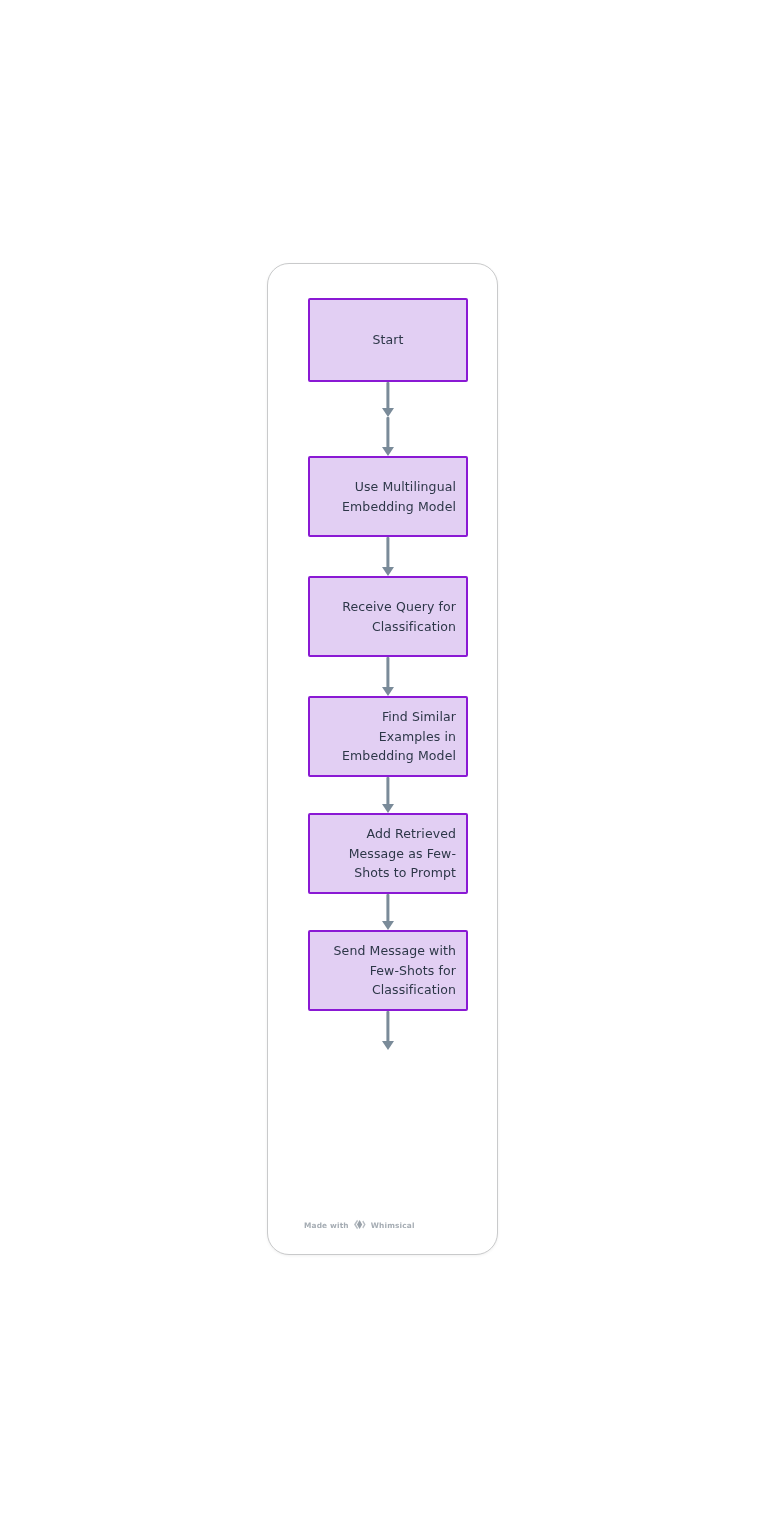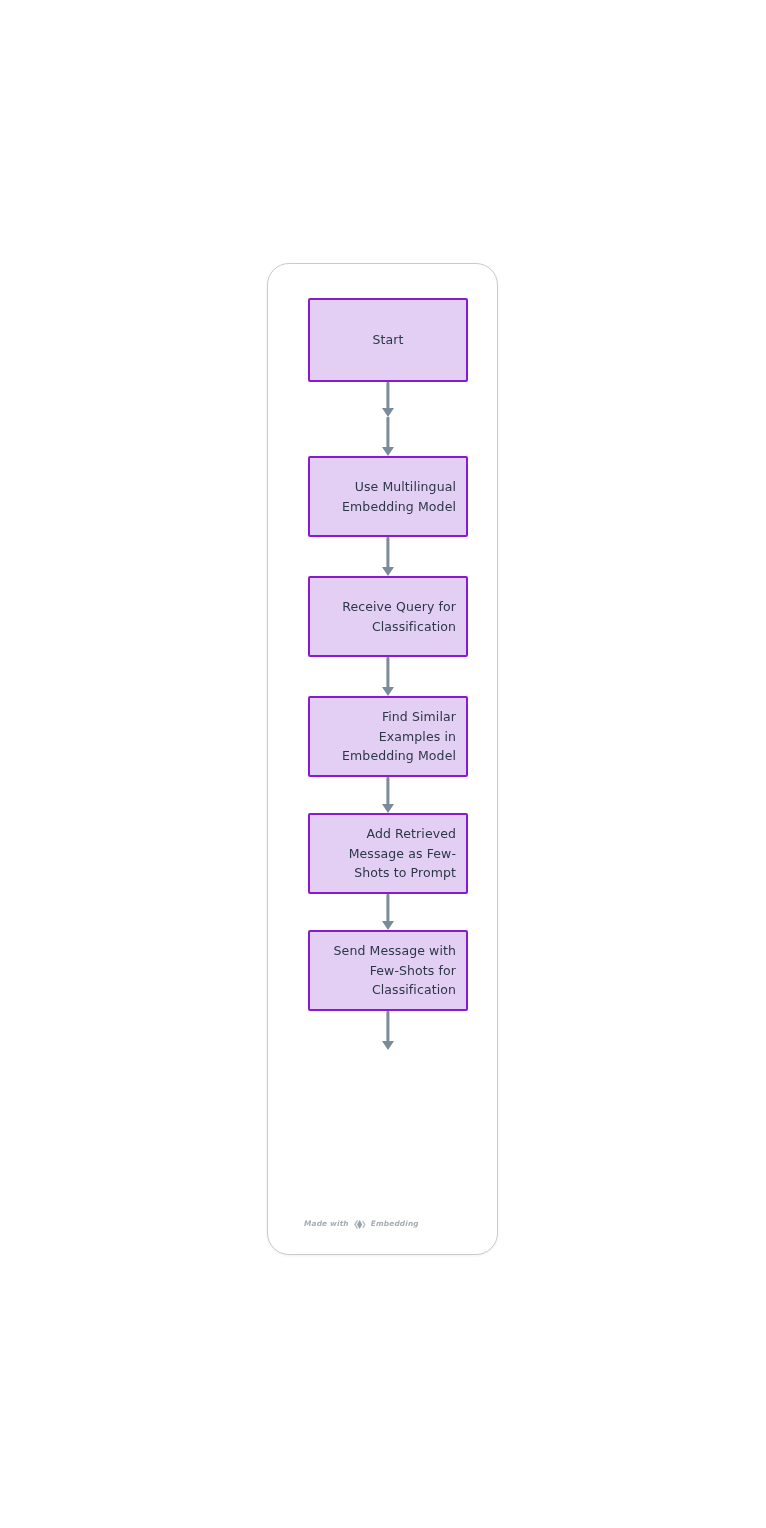--- a/index.html
+++ b/index.html
@@ -112,28 +112,27 @@
   .connector.gap-c .arrow { height: 36px; }
   .connector.gap-c .shaft { height: 28px; }
   .connector.gap-c .head  { top: 27px; }
 
   
   .watermark {
     position: absolute;
     left: 36px;
     top: 955px;
     display: flex;
-    align-items: flex-start;
+    align-items: flex-end;
     gap: 4px;
     color: #a6adb4;
     font-size: 7.4px;
     font-weight: bold;
     letter-spacing: 0.15px;
     user-select: none;
-    font-style: italic;
   }
   .watermark .wm-logo {
     display: inline-flex;
     align-items: center;
     justify-content: center;
     width: 13px;
     height: 11px;
   }
   .watermark .wm-text-right { margin-left: 1px; }
 </style>
@@ -245,17 +244,17 @@
 
     <div class="watermark">
       <span>Made with</span>
       <span class="wm-logo">
         <svg width="13" height="11" viewBox="0 0 13 11" xmlns="http://www.w3.org/2000/svg">
           <path d="M4.1 0.7 L1.0 5.5 L4.1 10.3 L5.0 9.0 L2.9 5.5 L5.0 2.0 Z" fill="#b6bcc2"></path>
           <path d="M6.6 1.1 L4.0 5.5 L6.6 9.9 L9.2 5.5 Z" fill="#9aa2aa"></path>
           <path d="M10.2 1.6 L12.6 5.5 L10.2 9.4 L9.3 8.2 L11.0 5.5 L9.3 2.8 Z" fill="#b6bcc2"></path>
         </svg>
       </span>
-      <span class="wm-text-right">Embedding</span>
+      <span class="wm-text-right">Whimsical</span>
     </div>
 
   </div>
 </div>
 
 </body></html>

